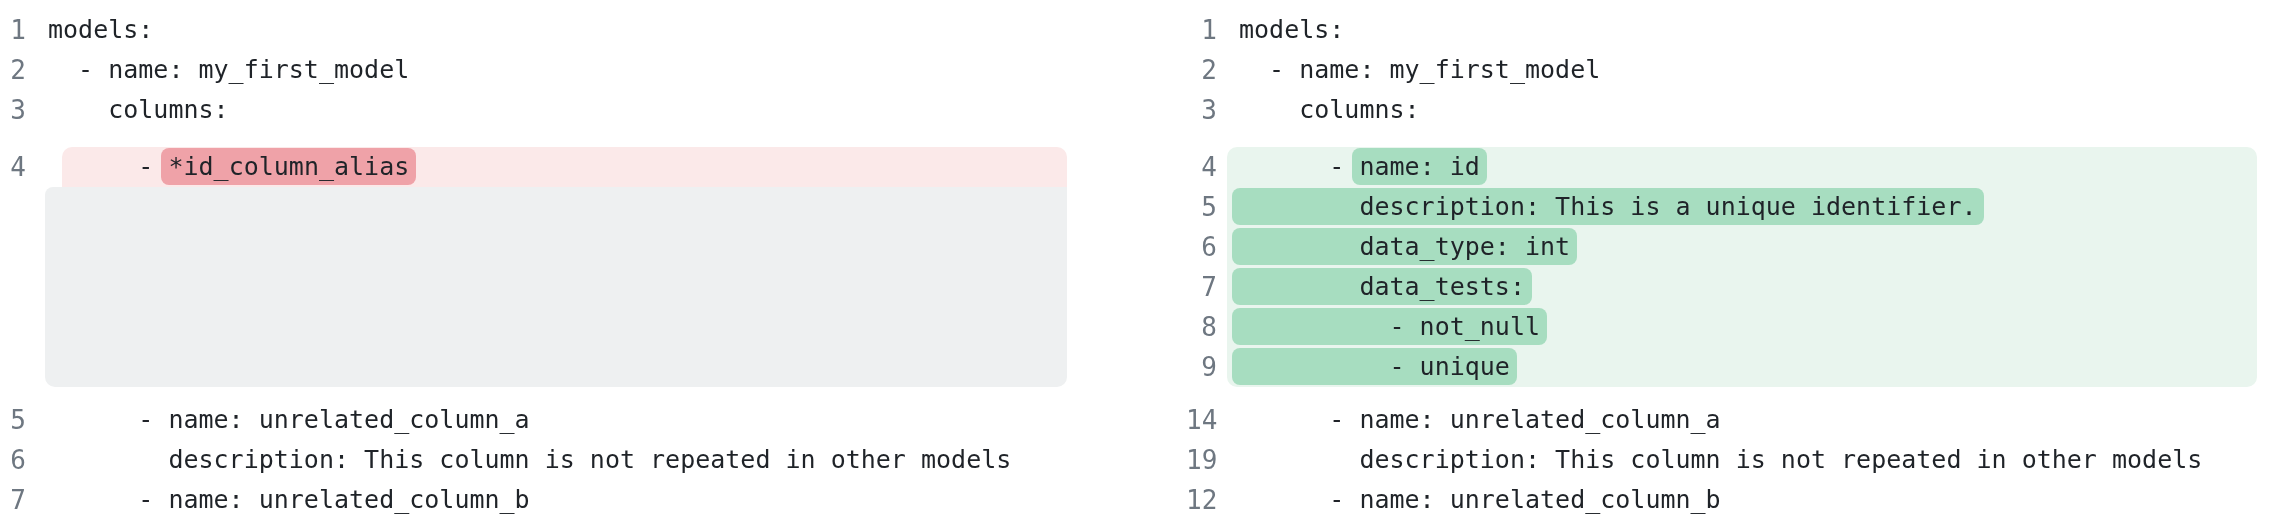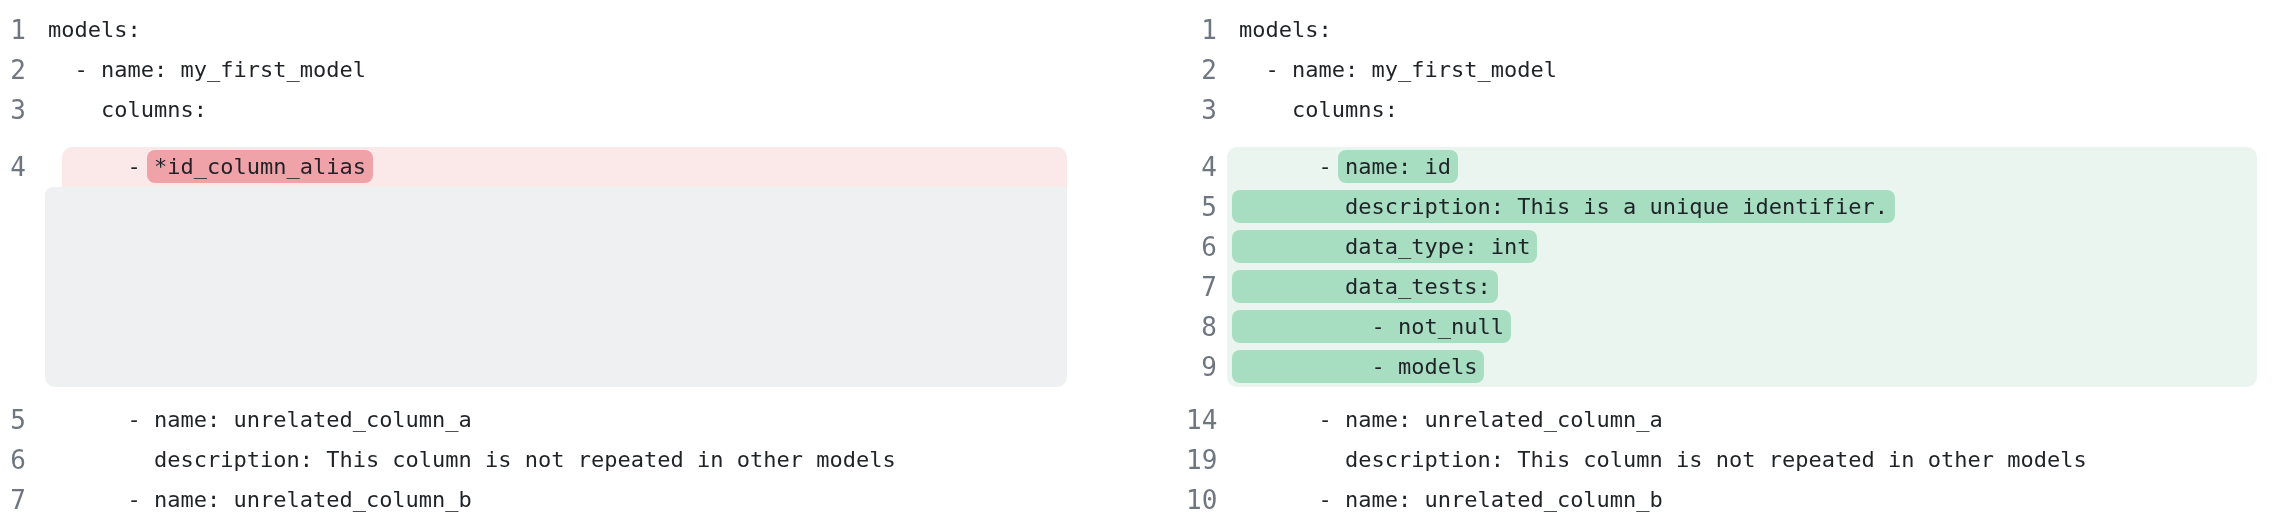--- a/index.html
+++ b/index.html
@@ -25,21 +25,21 @@
 
   .row{display:flex;height:40px;position:relative;z-index:1;}
   .ln{
     flex:none;box-sizing:border-box;text-align:right;
     padding-right:22px;font-size:26px;line-height:40px;
     color:var(--line-number);user-select:none;
   }
   .pane-left .ln{width:38px;}
   .pane-right .ln{width:53px;}
   .code{
-    flex:1;white-space:pre;font-size:22px;line-height:40px;
+    flex:1;white-space:pre;font-size:25px;line-height:40px;
     position:relative;z-index:1;
   }
 
   .hl-wrap{position:relative;margin:17px 0 13px 0;}
   .bg-removed-line{
     position:absolute;left:52px;right:0;top:0;height:40px;
     background:var(--removed-line-bg);border-radius:10px 10px 0 0;z-index:0;
   }
   .bg-filler{
     position:absolute;left:35px;right:0;top:40px;bottom:0;
@@ -133,31 +133,31 @@
       <div class="row">
         <span class="ln">7</span>
         <span class="code"><span></span><span class="pill pill-added">        data_tests:</span></span>
       </div>
       <div class="row">
         <span class="ln">8</span>
         <span class="code"><span></span><span class="pill pill-added">          - not_null</span></span>
       </div>
       <div class="row">
         <span class="ln">9</span>
-        <span class="code"><span></span><span class="pill pill-added">          - models</span></span>
+        <span class="code"><span></span><span class="pill pill-added">          - unique</span></span>
       </div>
     </div>
 
     <div class="row">
       <span class="ln">14</span>
       <span class="code">      - name: unrelated_column_a</span>
     </div>
     <div class="row">
       <span class="ln">19</span>
       <span class="code">        description: This column is not repeated in other models</span>
     </div>
     <div class="row">
-      <span class="ln">10</span>
+      <span class="ln">12</span>
       <span class="code">      - name: unrelated_column_b</span>
     </div>
   </div>
 
 </div>
 
 </body></html>

